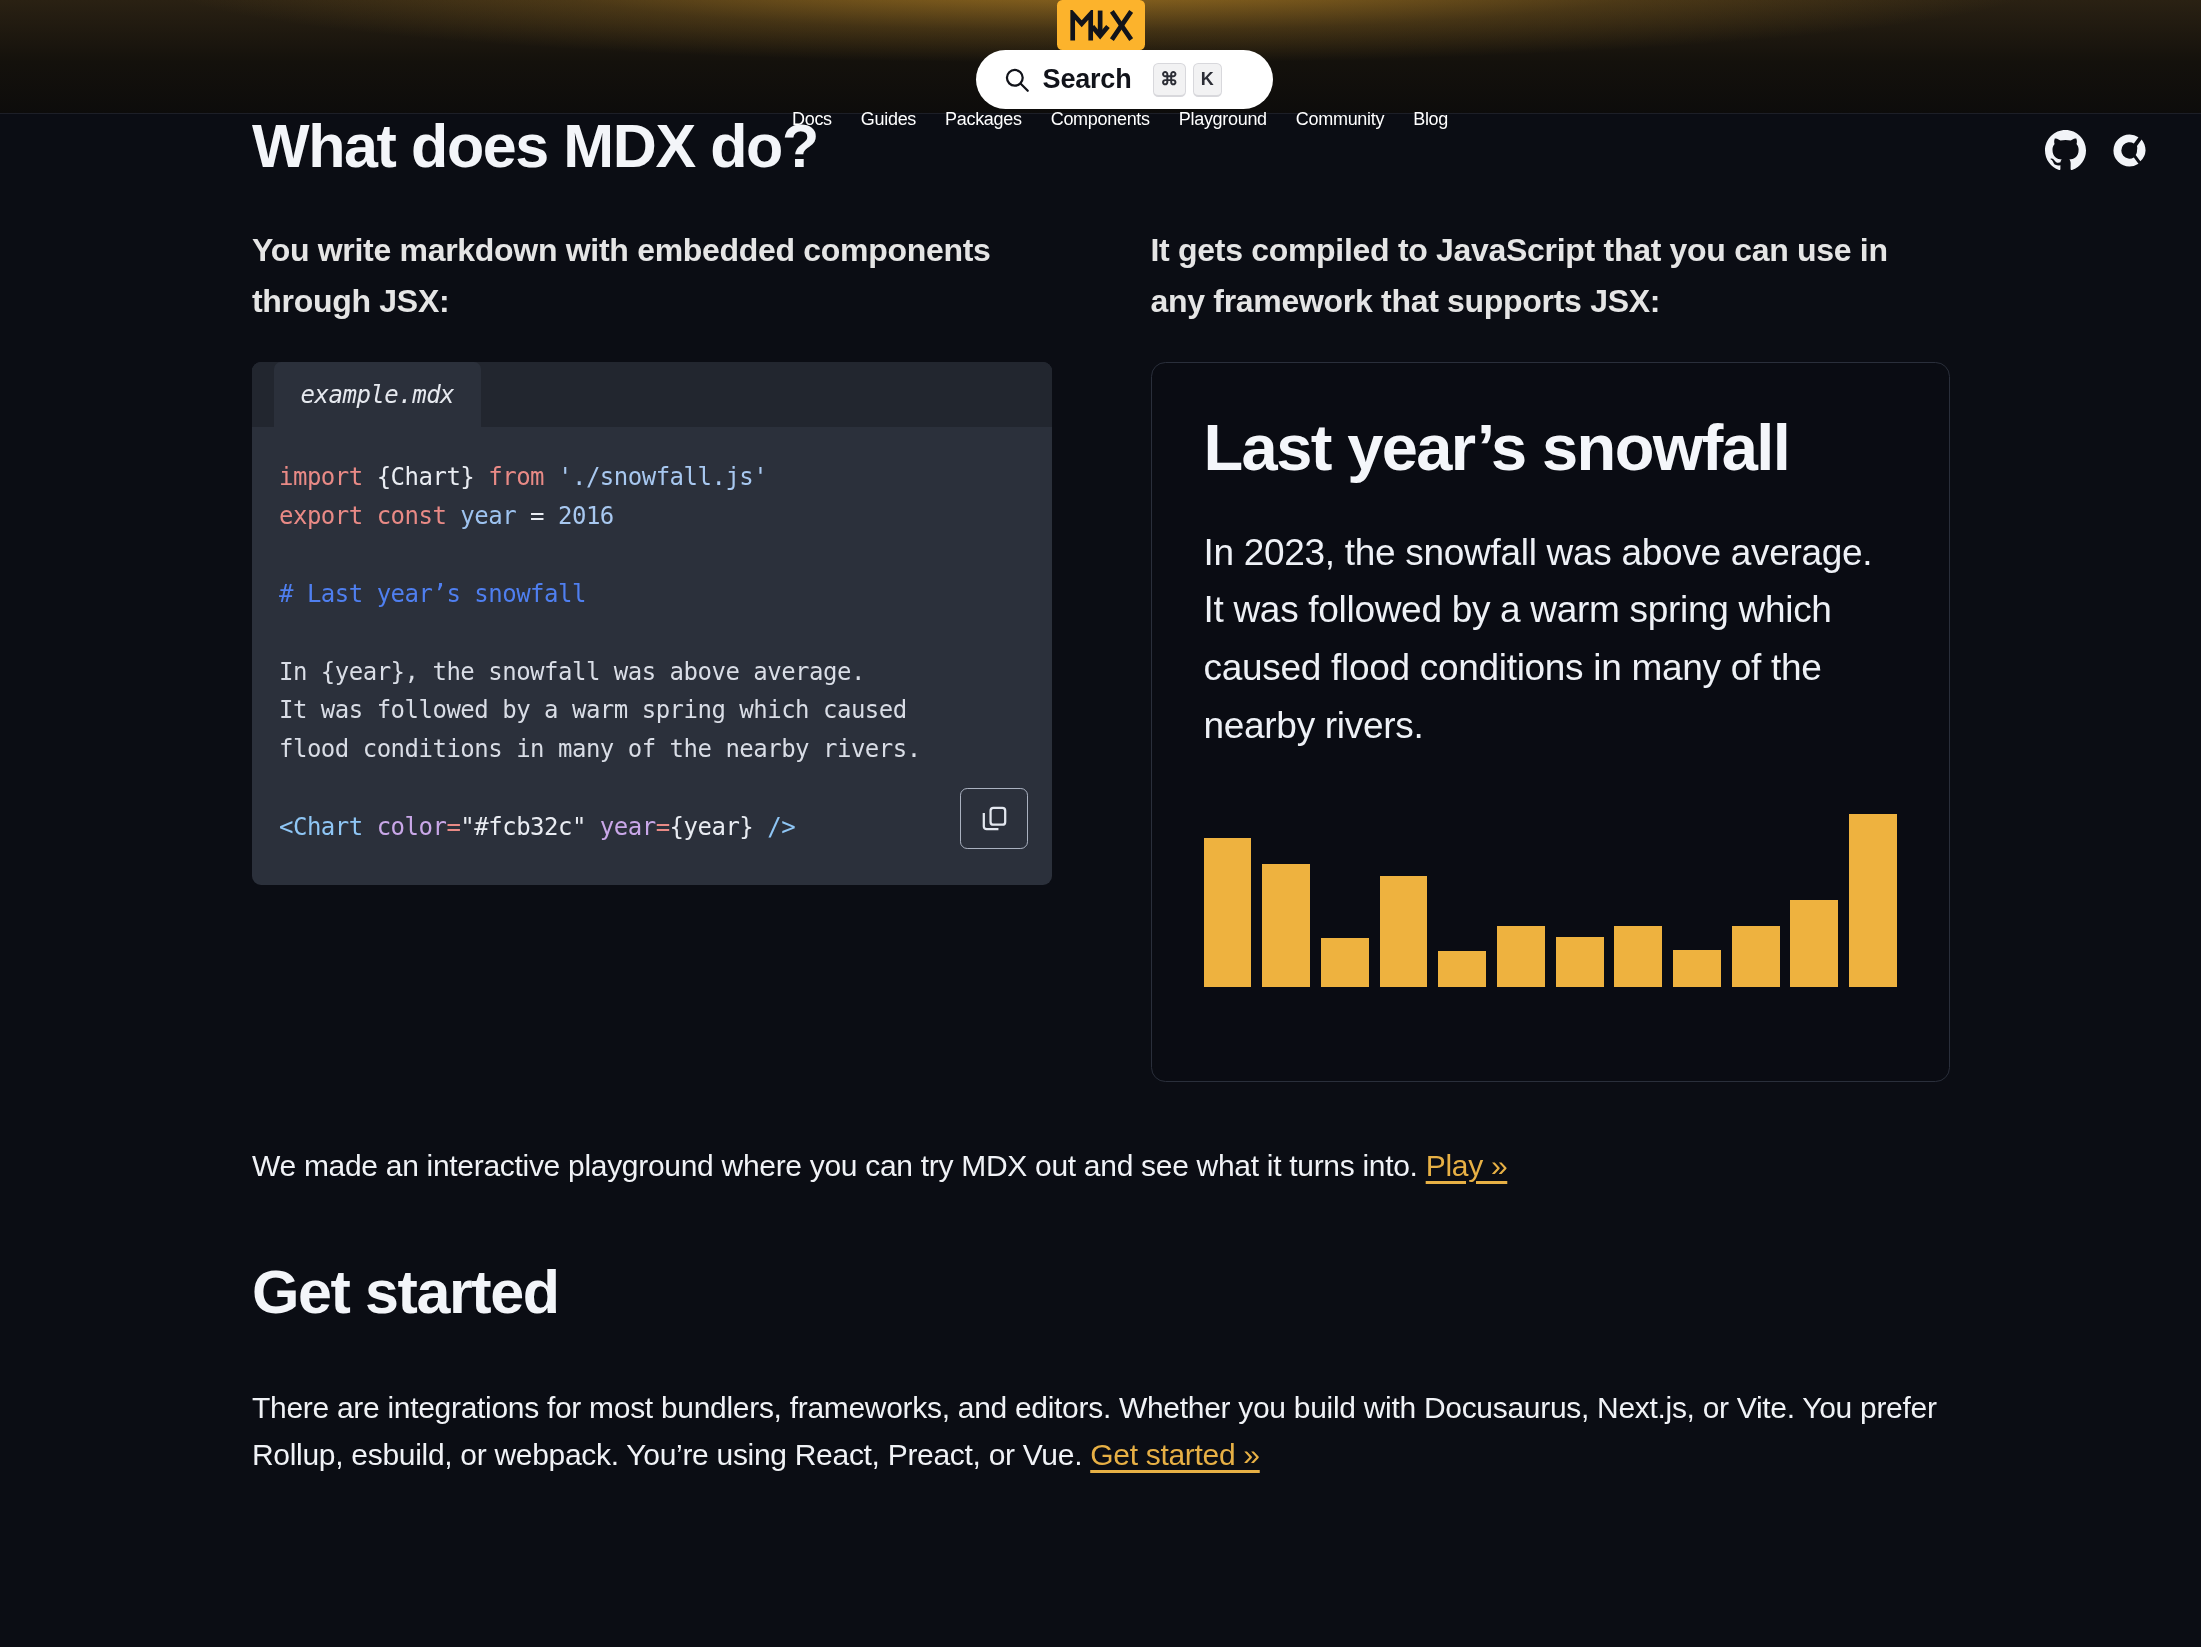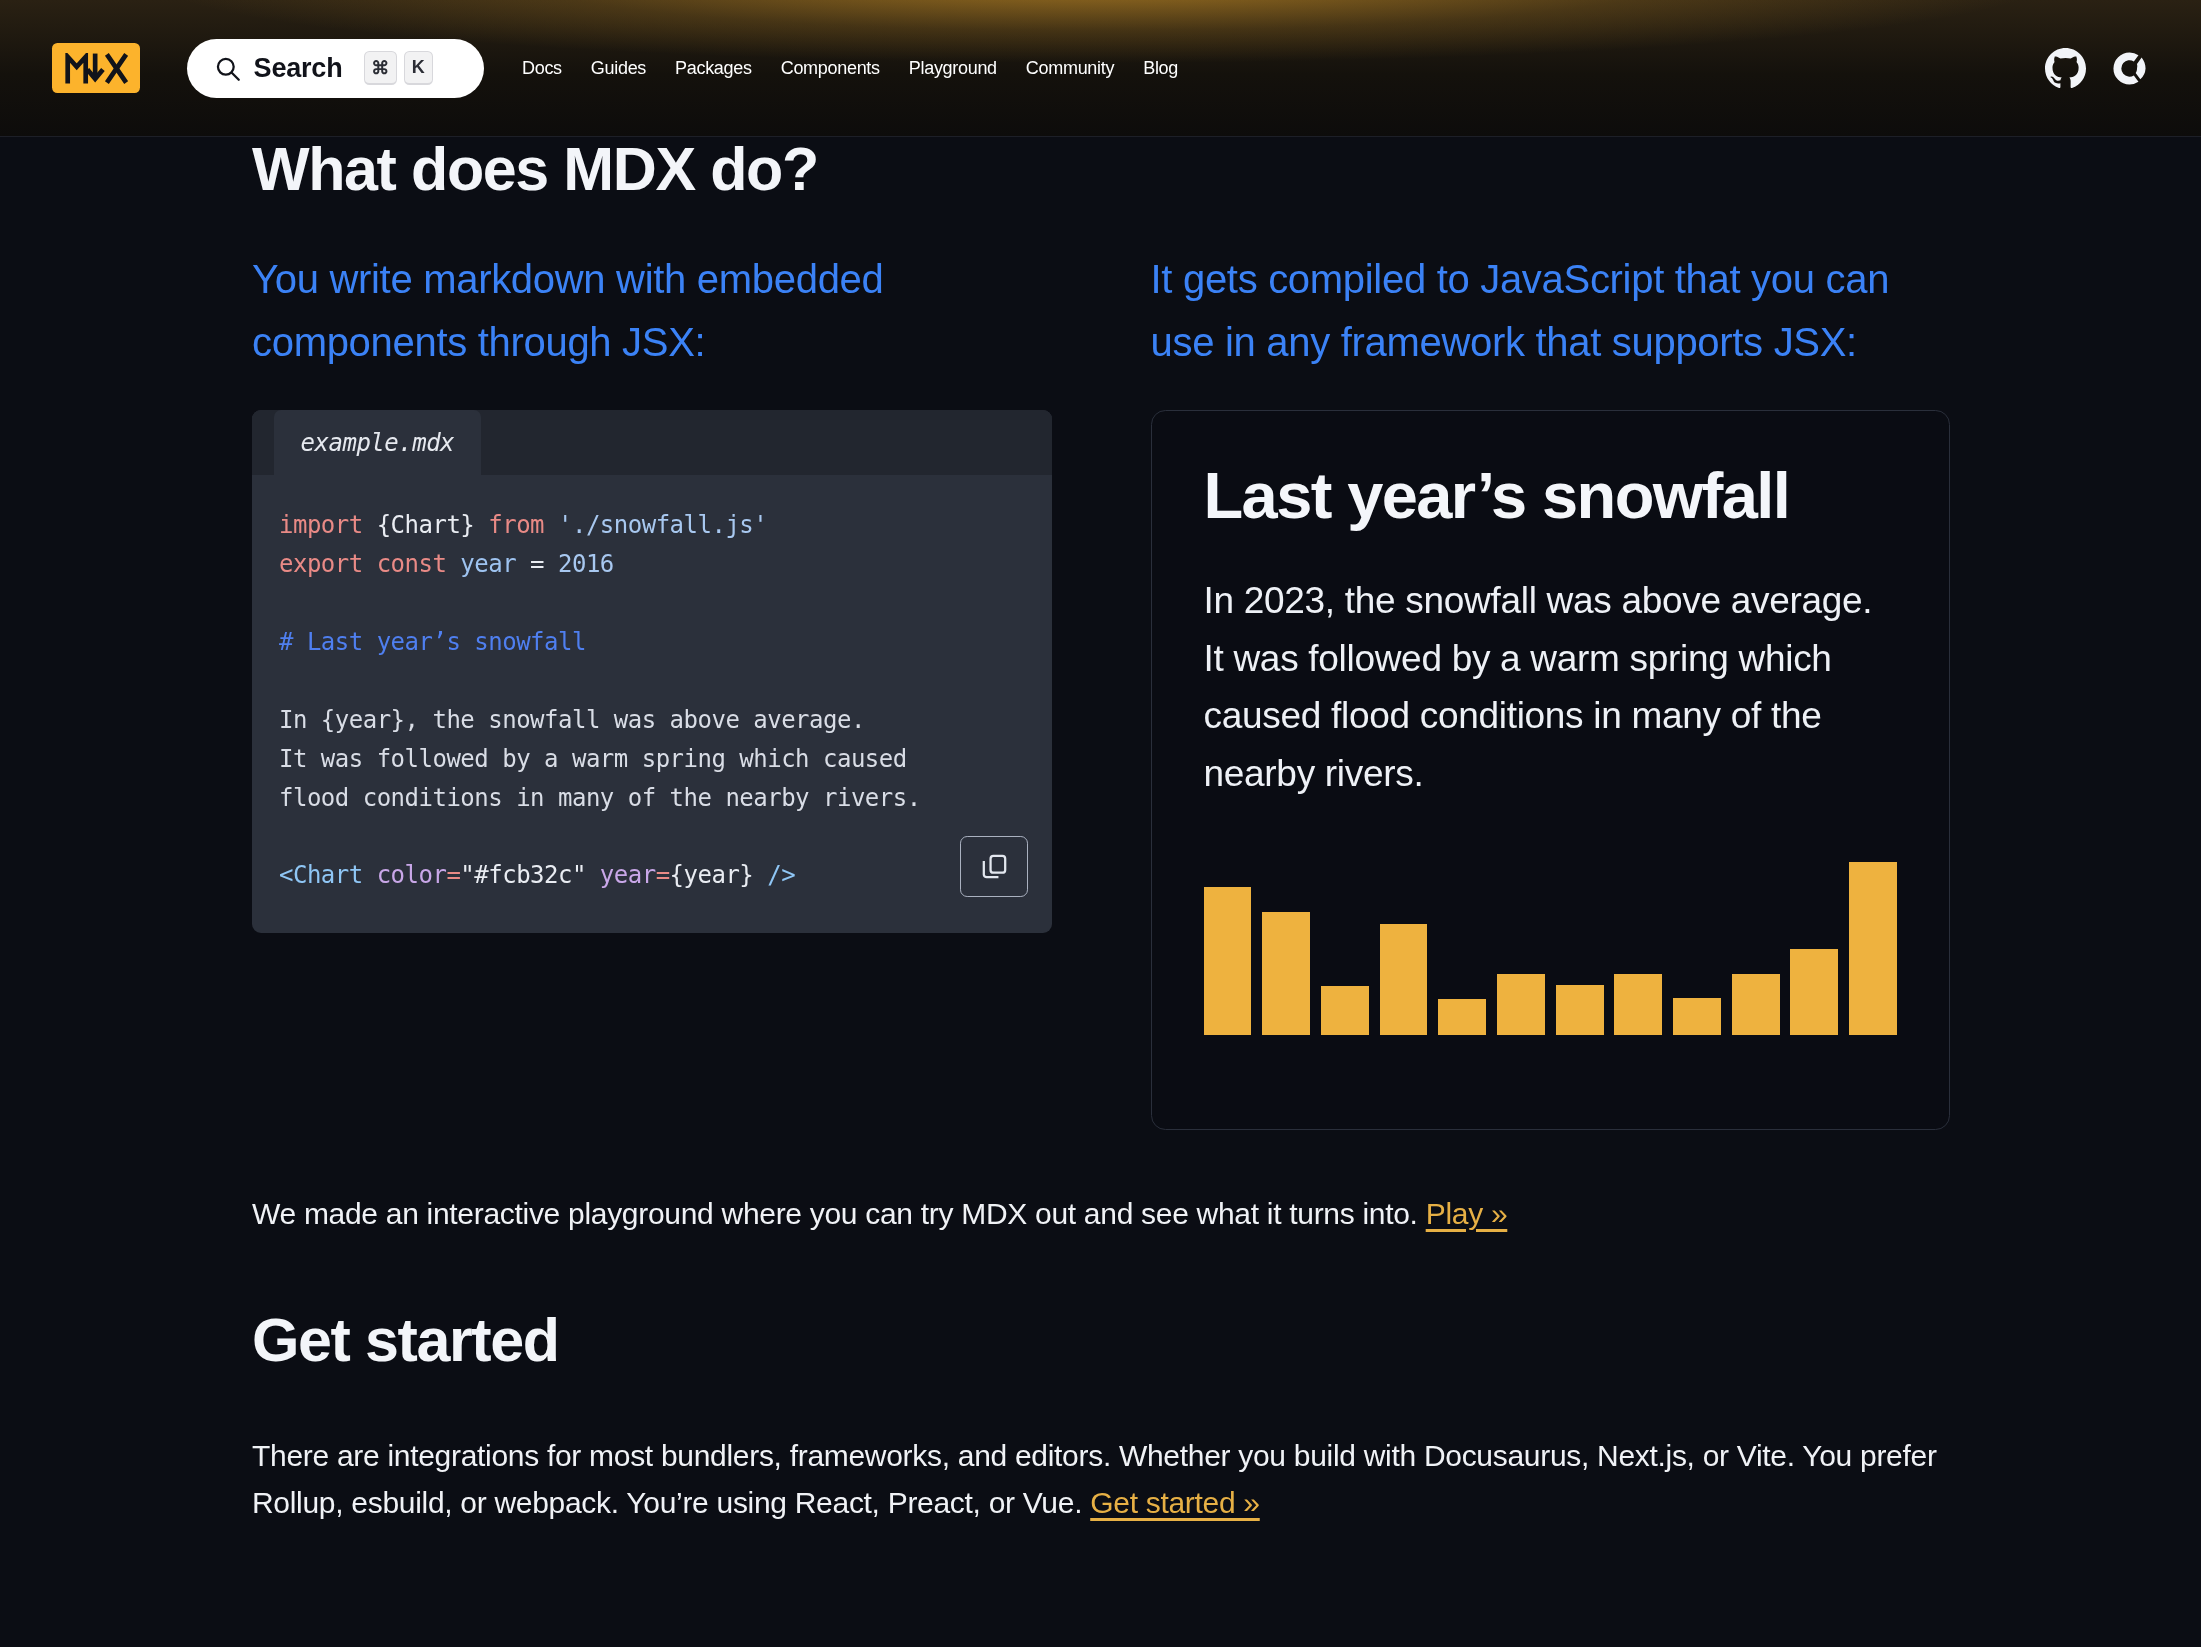--- a/index.html
+++ b/index.html
@@ -13,29 +13,30 @@
 
   body {
     font-family: "Liberation Sans", sans-serif;
     color: #ffffff;
     -webkit-font-smoothing: antialiased;
   }
 
   
   .site-header {
     position: relative;
-    height: 137px;
+    height: 114px;
     width: 100%;
     background:
       radial-gradient(ellipse 1260px 108px at 50% -18px, rgba(252,179,44,0.55) 0%, rgba(252,179,44,0.16) 45%, rgba(252,179,44,0.0) 75%),
       linear-gradient(180deg, #2a2113 0%, #14110c 55%, #0d0c0b 100%);
     display: flex;
     align-items: center;
     padding: 0 52px 0 52px;
     border-bottom: 0.9px solid #1d1f27;
+    flex-direction: column;
   }
 
   .brand-logo {
     width: 88px;
     height: 50px;
     background: #fcb32c;
     border-radius: 5.4px;
     display: flex;
     align-items: center;
     justify-content: center;
@@ -126,25 +127,25 @@
   }
 
   .two-col {
     display: grid;
     grid-template-columns: 1fr 1fr;
     gap: 99px;
     margin-top: 47px;
   }
 
   .lede {
-    font-size: 40px;
+    font-size: 32px;
     line-height: 1.58;
-    color: #3b82f6;
+    color: #e5e5e5;
     letter-spacing: -0.3px;
-    font-weight: 400;
+    font-weight: 700;
   }
 
   
   .code-card {
     margin-top: 36px;
     background: #2b303b;
     border-radius: 9px;
     overflow: hidden;
     position: relative;
   }

